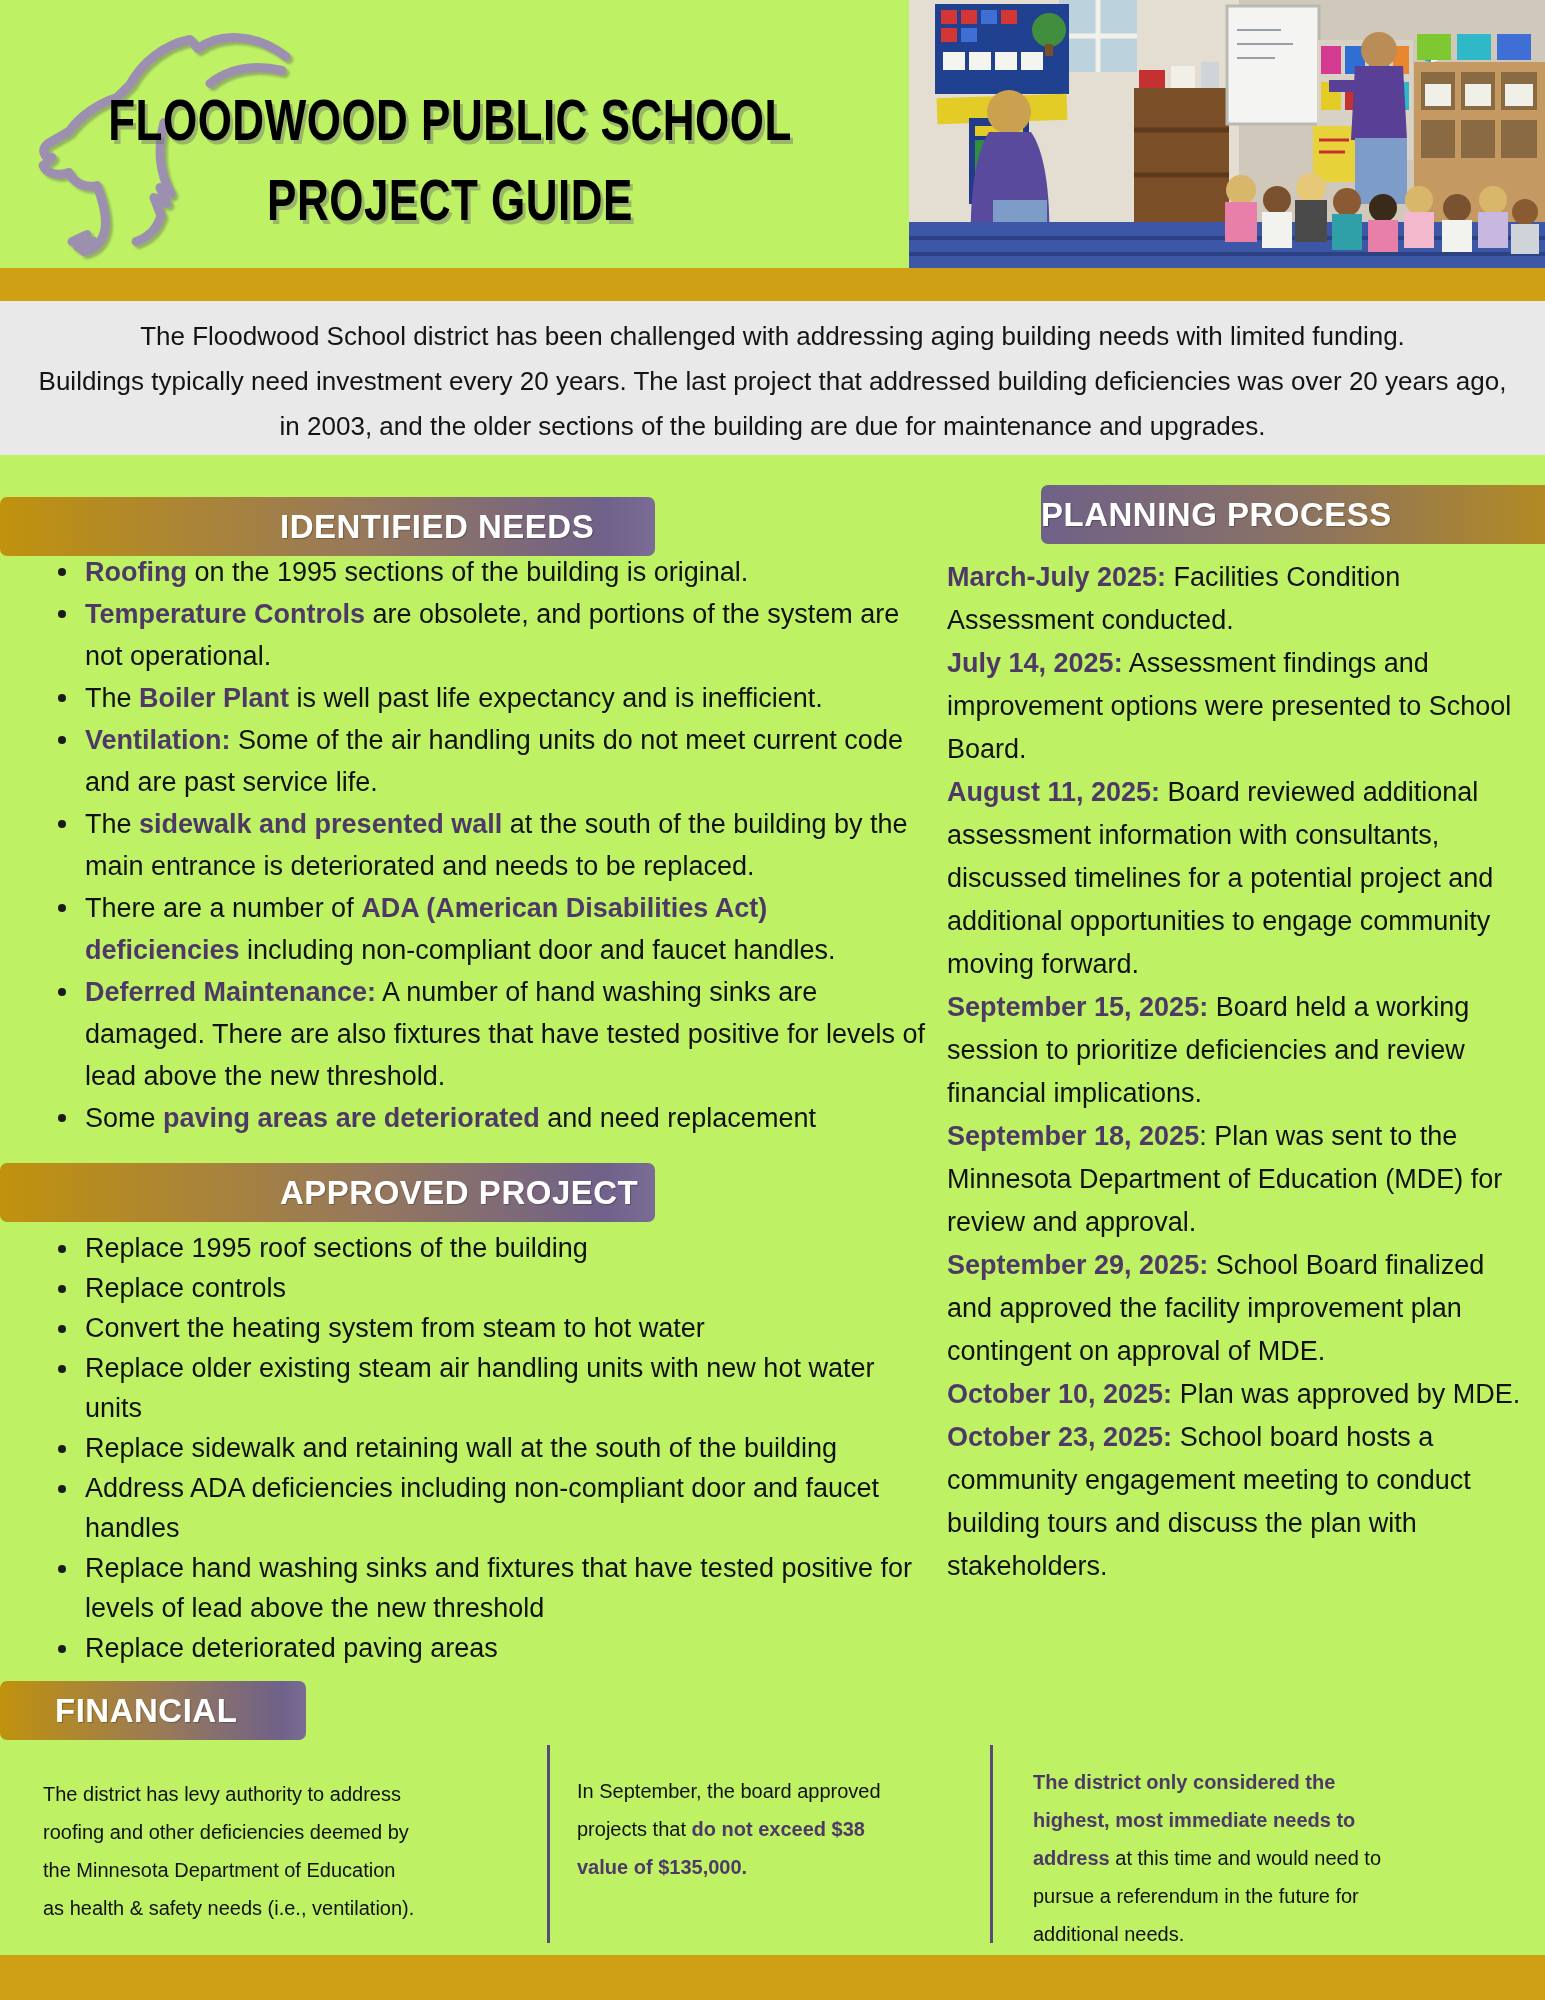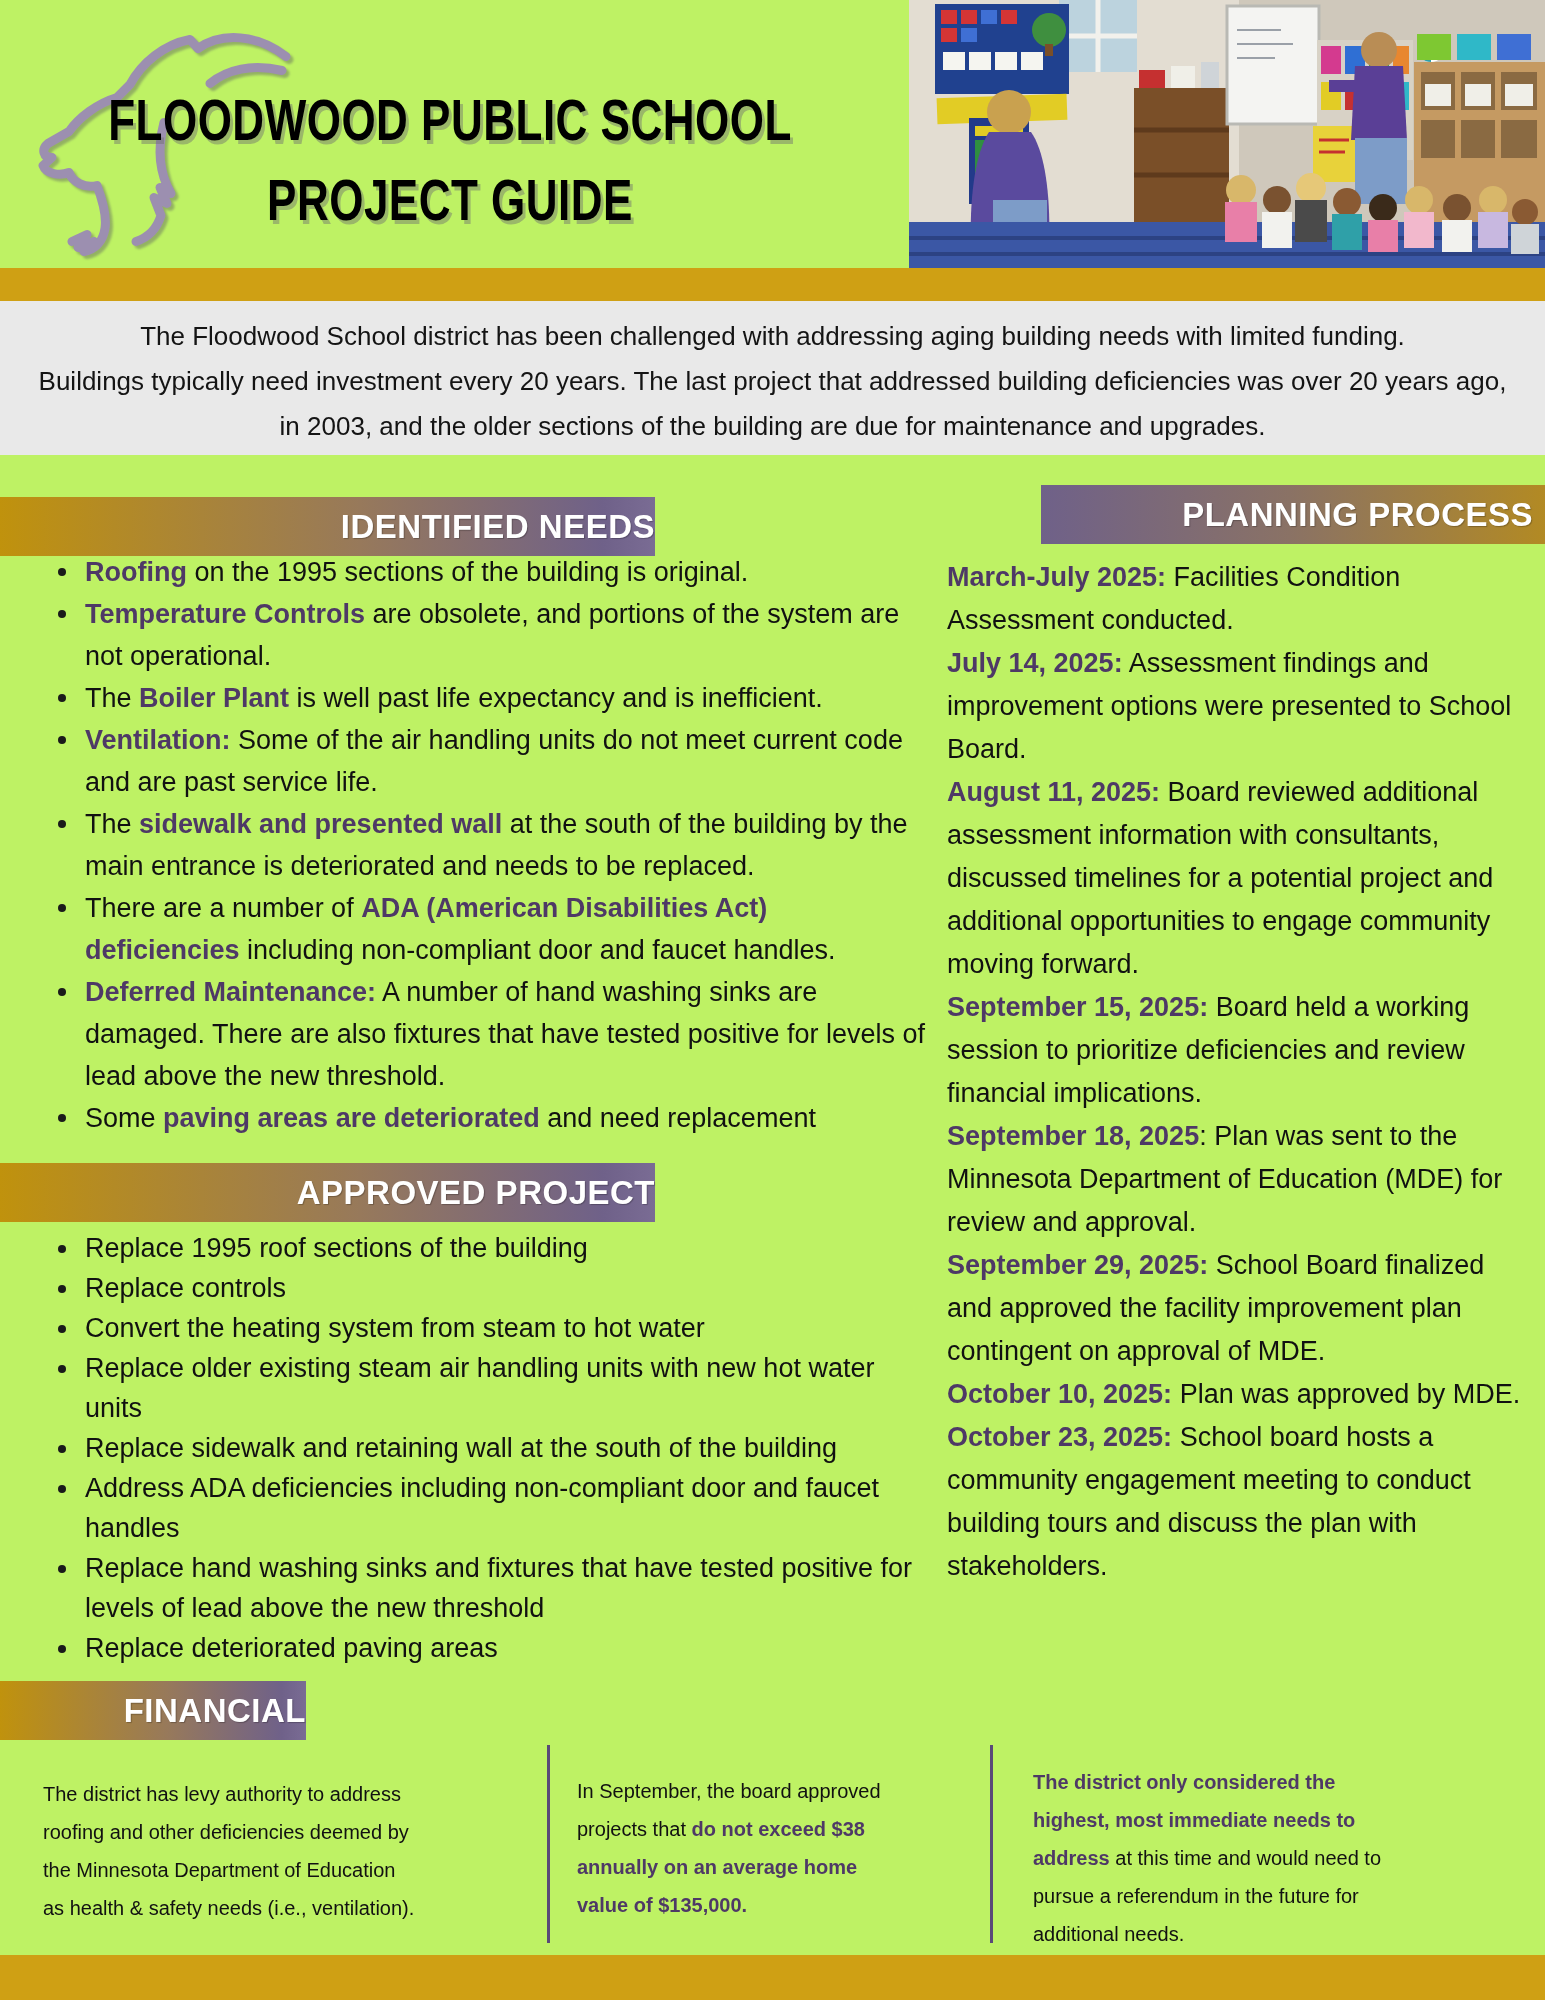--- a/index.html
+++ b/index.html
@@ -26,23 +26,23 @@
   .photo svg{display:block;width:100%;height:100%;}
   
   .gold-bar{position:absolute;left:0;width:1545px;background:var(--gold);}
   .gold-bar.top{top:268px;height:33px;}
   .gold-bar.bottom{top:1955px;height:45px;}
   .intro{
     position:absolute;left:0;top:301px;width:1545px;height:154px;background:var(--intro-bg);
     font-size:26px;line-height:45px;text-align:center;padding-top:13px;box-sizing:border-box;color:#141414;
   }
   .section-bar{
-    position:absolute;height:59px;display:flex;align-items:center;justify-content:flex-end;
+    position:absolute;height:59px;display:flex;align-items:center;justify-content:flex-start;
     color:#fff;font-weight:bold;font-size:33px;letter-spacing:.5px;
-    text-shadow:1px 1px 1px rgba(0,0,0,.25);box-sizing:border-box;
+    text-shadow:1px 1px 1px rgba(0,0,0,.25);box-sizing:border-box;border-radius:7px;
   }
   .grad-gp{background:linear-gradient(90deg,#C0920D 0%,#97795B 55%,#6F6189 92%,#7A6C94 100%);}
   .grad-pg{background:linear-gradient(90deg,#6F6189 0%,#8A7265 42%,#C0920D 100%);}
   .needs-bar{left:0;top:497px;width:655px;padding-left:280px;}
   .approved-bar{left:0;top:1163px;width:655px;padding-left:280px;}
   .planning-bar{left:1041px;top:485px;width:592px;padding-right:100px;}
   .financial-bar{left:0;top:1681px;width:306px;padding-left:55px;}
   
   ul.bullets{position:absolute;left:85px;margin:0;padding:0;list-style:none;font-size:27px;}
   ul.needs{top:551px;width:840px;line-height:42px;}
@@ -268,21 +268,20 @@
   <div class="fin-col c1">
       <div><span>The district has levy authority to address</span></div>
       <div><span>roofing and other deficiencies deemed by</span></div>
       <div><span>the Minnesota Department of Education</span></div>
       <div><span>as health &amp; safety needs (i.e., ventilation).</span></div>
     </div>
   <div class="v-divider d1"></div>
   <div class="fin-col c2">
       <div><span>In September, the board approved</span></div>
       <div><span>projects that </span><span class="em">do not exceed $38</span></div>
-      <div><span class="em">annually on an average home</span></div>
       <div><span class="em">value of $135,000.</span></div>
     </div>
   <div class="v-divider d2"></div>
   <div class="fin-col c3">
       <div><span class="em">The district only considered the</span></div>
       <div><span class="em">highest, most immediate needs to</span></div>
       <div><span class="em">address</span><span> at this time and would need to</span></div>
       <div><span>pursue a referendum in the future for</span></div>
       <div><span>additional needs.</span></div>
     </div>

